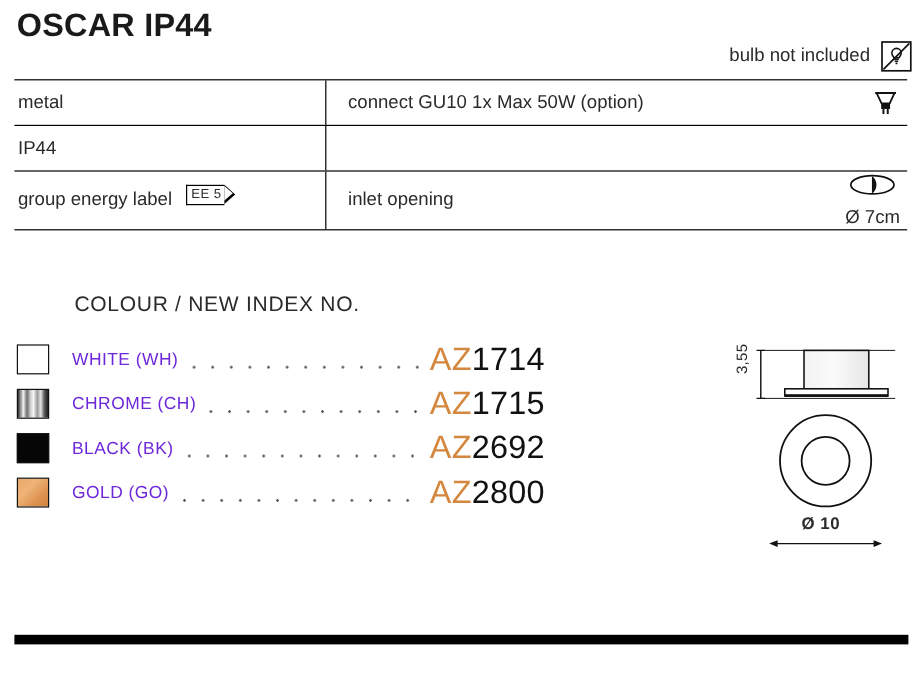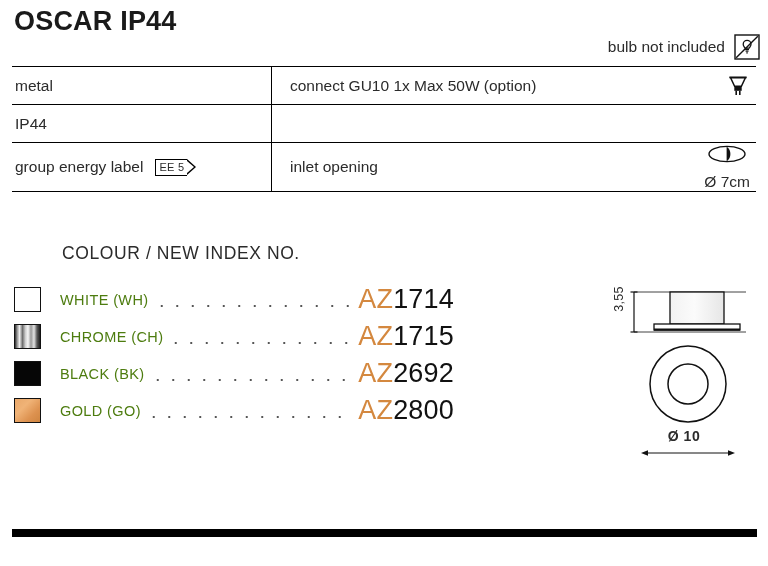--- a/index.html
+++ b/index.html
@@ -51,21 +51,21 @@
   }
   .cell-right .label { flex: 1; }
   .cell-right .tail {
     display: flex; align-items: center; gap: 8px;
     font-size: 15.5px; color: #2b2b2b; flex-direction: column;
   }
   .az-accent { font-weight: bold; margin-left: 5px; }
 
   
   .ee-badge {
-    display: inline-flex; align-items: center;
+    display: inline-flex; align-items: flex-start;
     margin-left: 12px; position: relative;
     height: 27px;
   }
   .ee-badge .body {
     border: 1.3px solid #000;
     border-right: none;
     height: 17px;
     padding: 0 3px 0 3px;
     display: flex; align-items: center;
     font-size: 11px; letter-spacing: 0.3px;
@@ -112,21 +112,21 @@
       #cfcfcf 42%, #f6f6f6 52%, #9a9a9a 64%,
       #e3e3e3 76%, #5a5a5a 88%, #1f1f1f 100%);
   }
   .sw-black { background: #060606; }
   .sw-gold {
     background: linear-gradient(135deg, #e9a86a 0%, #f0b377 35%, #dd9250 70%, #cf8540 100%);
   }
   .colour-name {
     margin-left: 19px;
     font-size: 14.5px; letter-spacing: 0.4px;
-    color: #4d7c0f; white-space: nowrap;
+    color: #6d28d9; white-space: nowrap;
   }
   .leader {
     flex: 1;
     margin: 0 5px;
     height: 14px;
     align-self: flex-end;
     margin-bottom: 5px;
     background-image: radial-gradient(circle, #555 1.05px, transparent 1.2px);
     background-size: 15.5px 14px;
     background-position: left bottom;

